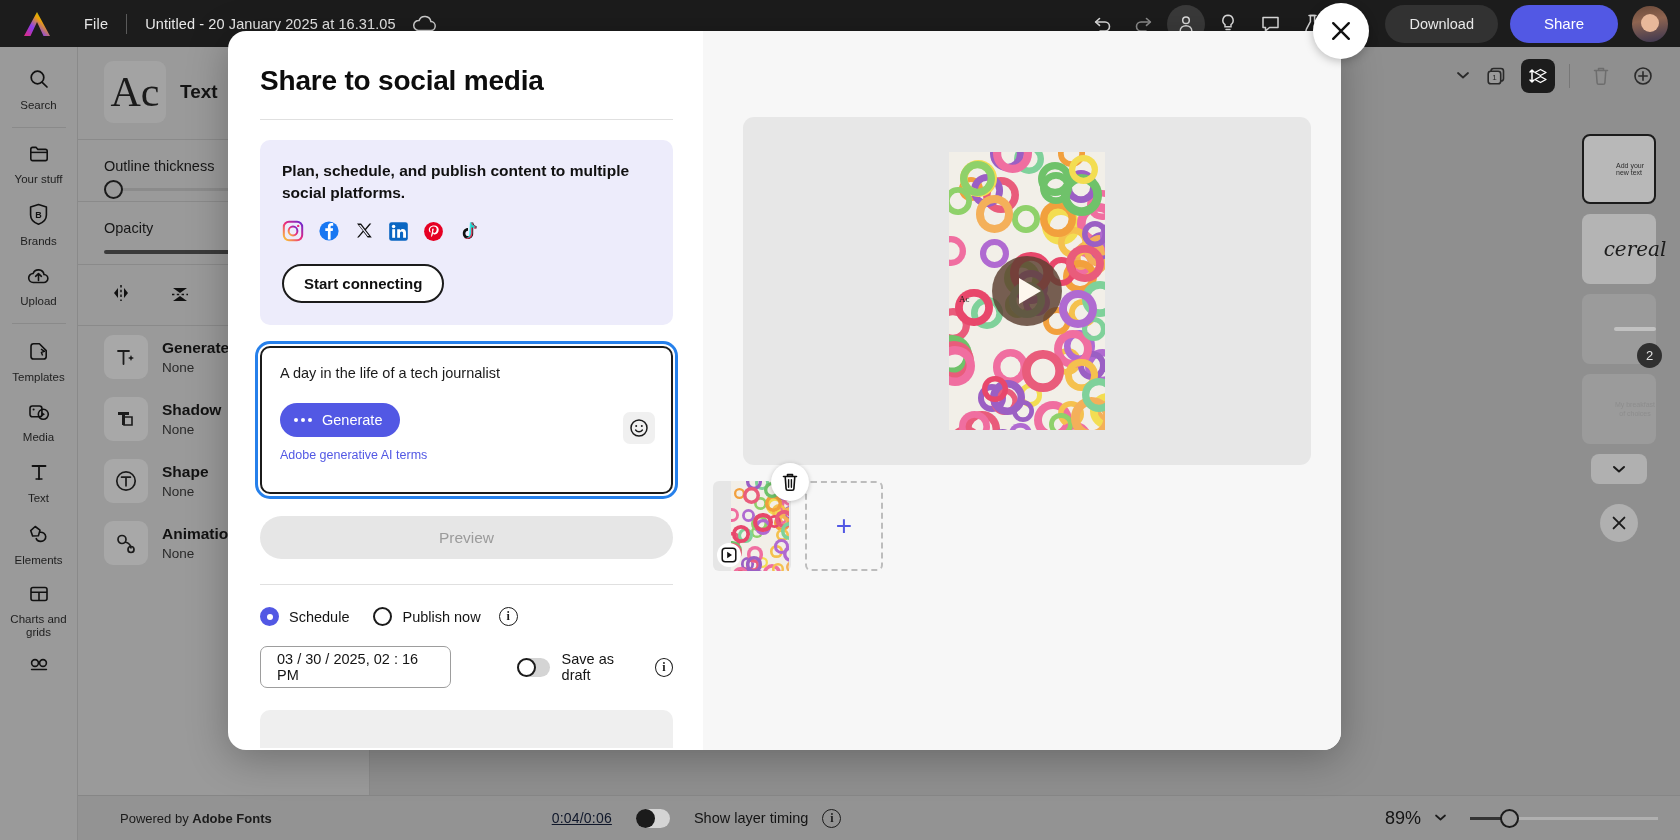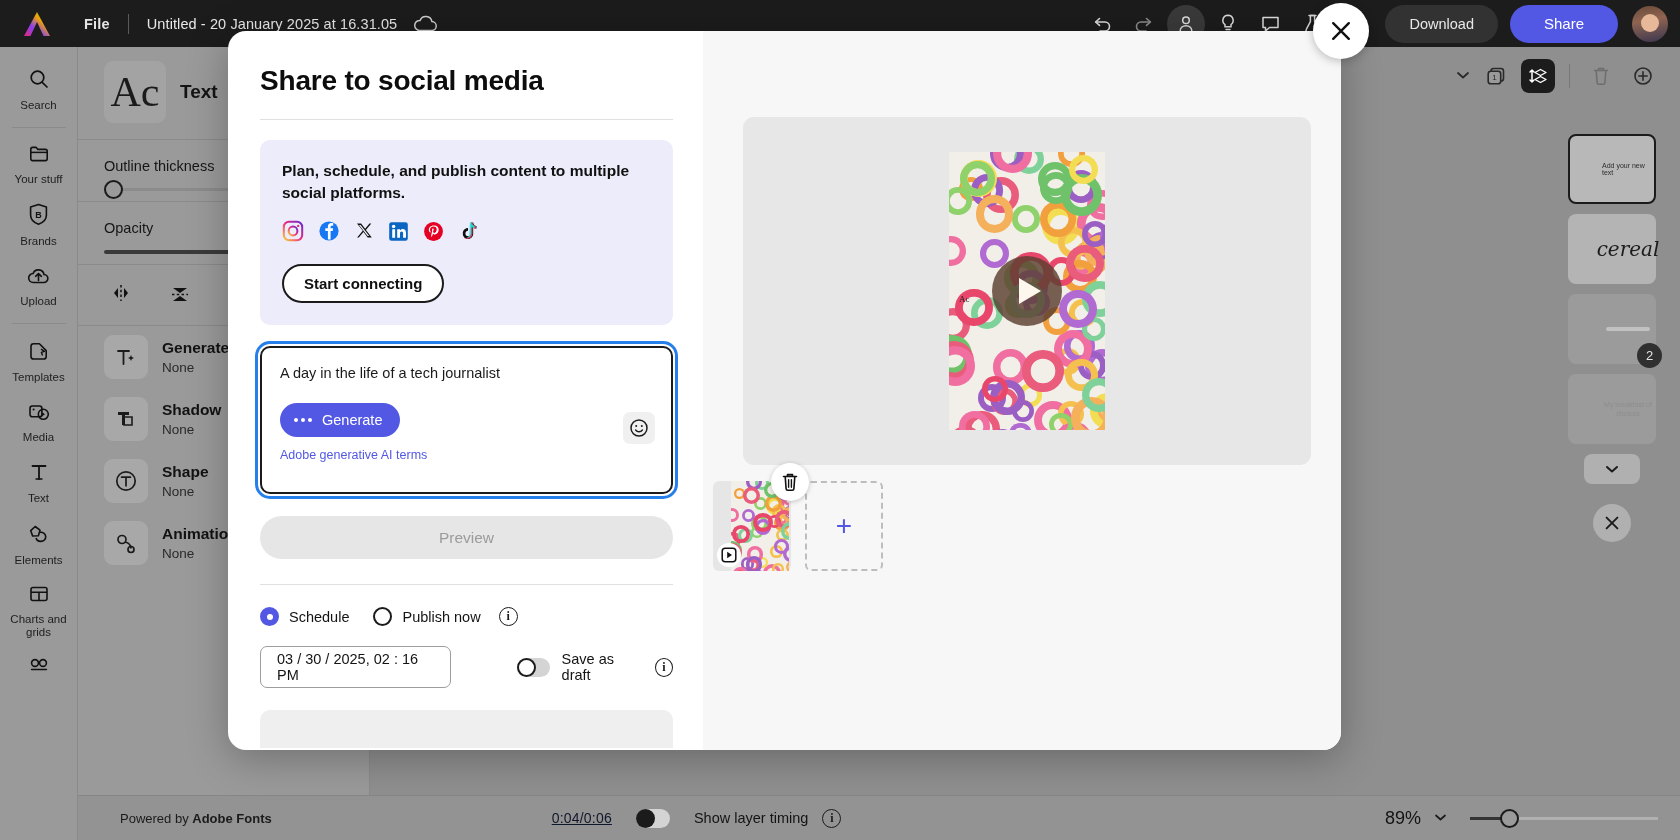--- a/index.html
+++ b/index.html
@@ -10,21 +10,21 @@
     background: #8f8f8f;
   }
   #app { position: relative; width: 1680px; height: 840px; }
 
   
   .topbar {
     position: absolute; top: 0; left: 0; width: 1680px; height: 47px;
     background: #1c1c1c; display: flex; align-items: center; z-index: 30;
   }
   .brand-logo { width: 46px; height: 47px; display: flex; align-items: center; justify-content: center; margin-left: 14px; }
-  .menu-file { color: #e6e6e6; font-size: 14.5px; margin-left: 24px; letter-spacing: .2px; font-weight: bold; }
+  .menu-file { color: #e6e6e6; font-size: 14.5px; margin-left: 24px; letter-spacing: .2px; }
   .tb-div { width: 1px; height: 20px; background: #5a5a5a; margin: 0 18px; }
   .doc-title { color: #e8e8e8; font-size: 14.5px; letter-spacing: .1px; white-space: nowrap; }
   .cloud-ic { margin-left: 16px; display: flex; align-items: center; }
   .topbar-right { margin-left: auto; display: flex; align-items: center; gap: 4px; padding-right: 12px; }
   .tb-icon {
     width: 38px; height: 38px; border-radius: 50%;
     display: flex; align-items: center; justify-content: center;
   }
   .tb-icon.circled { background: #3a3a3a; }
   .btn-download {
@@ -119,21 +119,21 @@
   .canvas-area { position: absolute; left: 370px; top: 47px; width: 1310px; height: 748px; background: #8f8f8f; }
   .layer-toolbar {
     position: absolute; right: 0; top: 47px; width: 240px; height: 57px;
     display: flex; align-items: center; justify-content: flex-end; gap: 8px; padding-right: 20px;
   }
   .lt-btn { width: 34px; height: 34px; display:flex; align-items:center; justify-content:center; border-radius: 8px; cursor: pointer; }
   .lt-btn.active { background: #1c1c1c; }
   .lt-div { width: 1px; height: 24px; background: #777; margin: 0 6px; }
 
   .thumbs-col { position: absolute; right: 24px; top: 134px; display: flex; flex-direction: column; gap: 10px; align-items: center; }
-  .thumb { width: 88px; height: 70px; border-radius: 8px; background: #b4b4b4; display:flex; align-items:center; justify-content:center; position: relative; padding-left: 32px; }
+  .thumb { width: 74px; height: 70px; border-radius: 8px; background: #b4b4b4; display:flex; align-items:center; justify-content:center; position: relative; padding-left: 32px; }
   .thumb.selected { border: 2.5px solid #1b1b1b; background: #b8b8b8; }
   .thumb-text-small { font-size: 7px; color: #2c2c2c; }
   .thumb-cereal { font-family: "DejaVu Serif", serif; font-style: italic; font-size: 20px; color: #1c1c1c; }
   .thumb-line { width: 44px; height: 4px; background: #d2d2d2; border-radius: 2px; }
   .badge-2 {
     position: absolute; right: -6px; bottom: -4px; width: 25px; height: 25px; border-radius: 50%;
     background: #111; color: #fff; font-size: 13px; display:flex; align-items:center; justify-content:center;
   }
   .thumb.faded { background: #9f9f9f; opacity: .75; }
   .thumb-faint { font-size: 7px; color: #8d8d8d; text-align: center; line-height: 1.35; }

